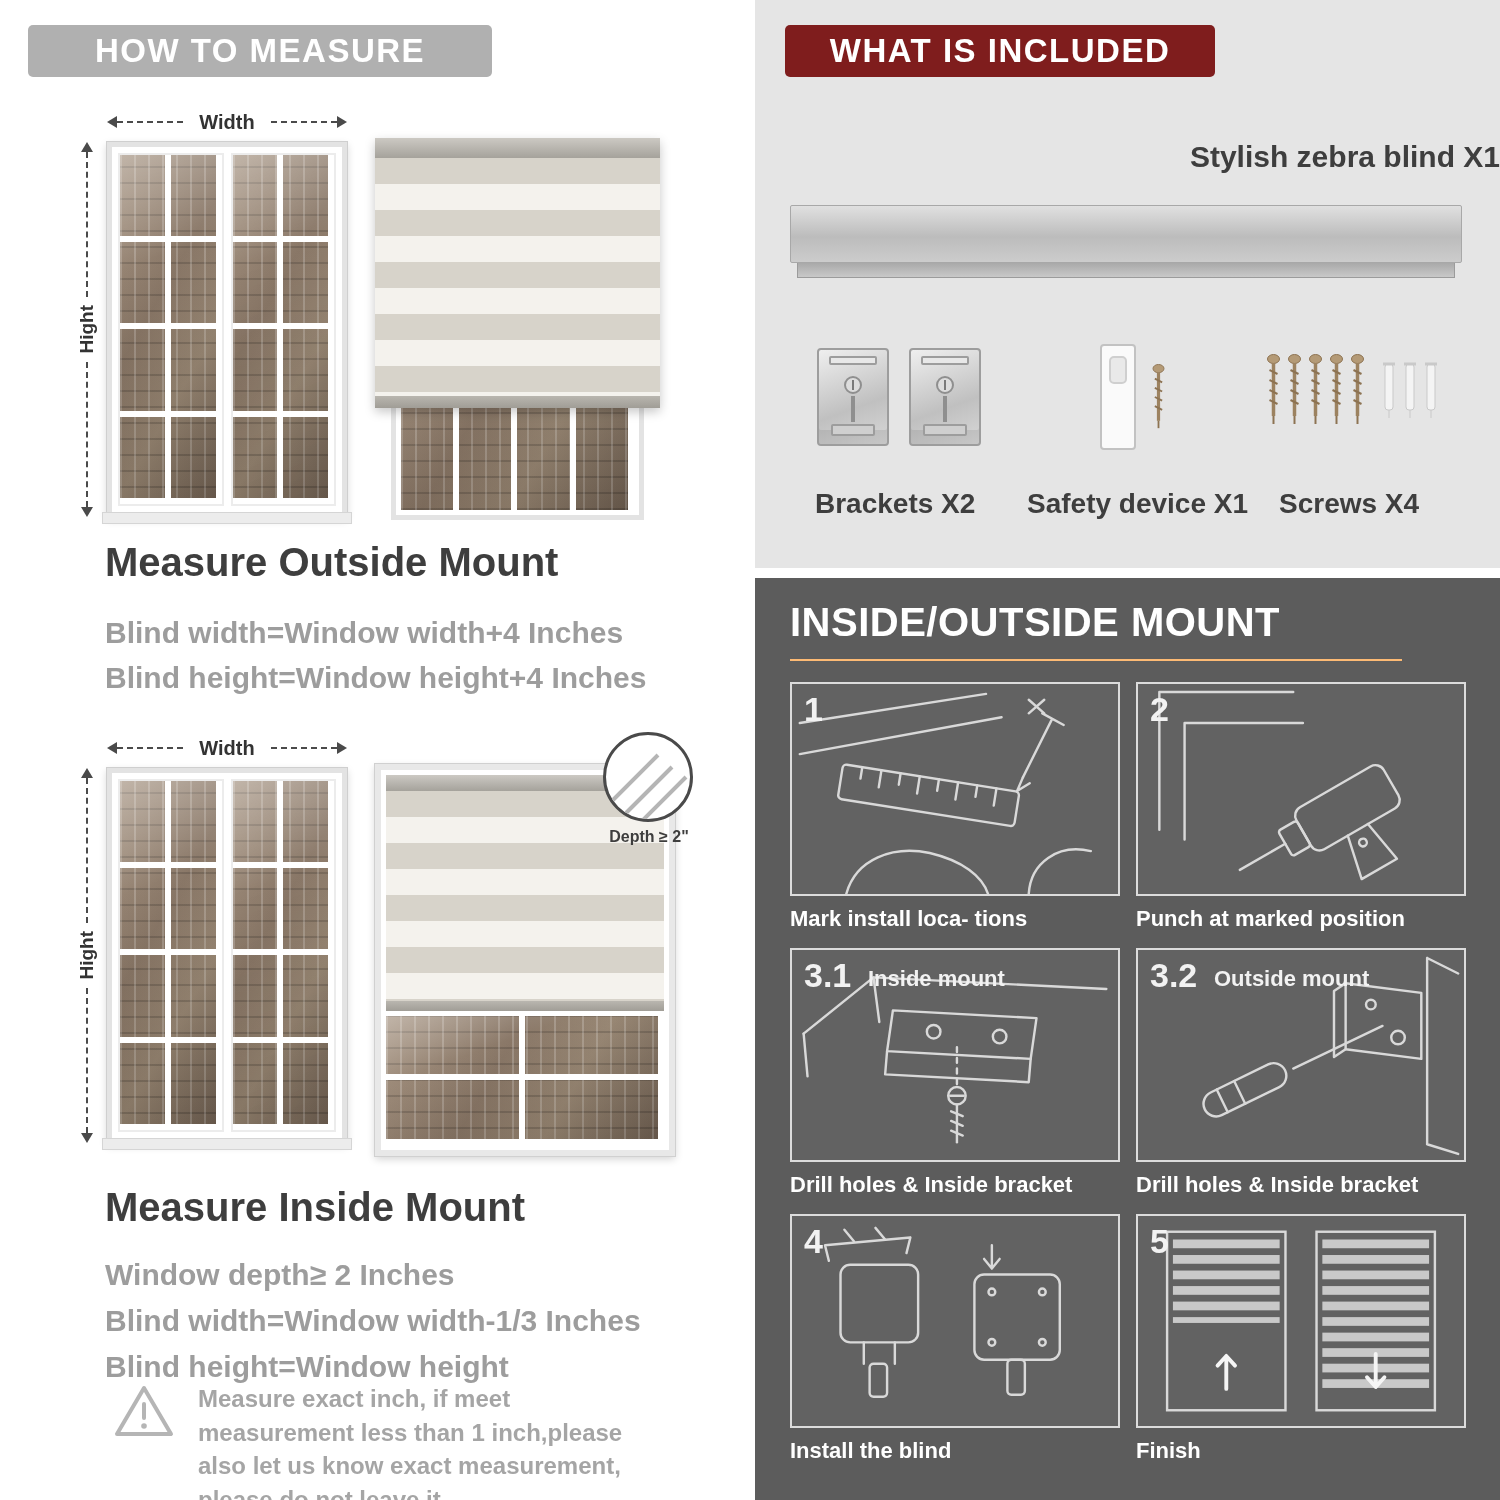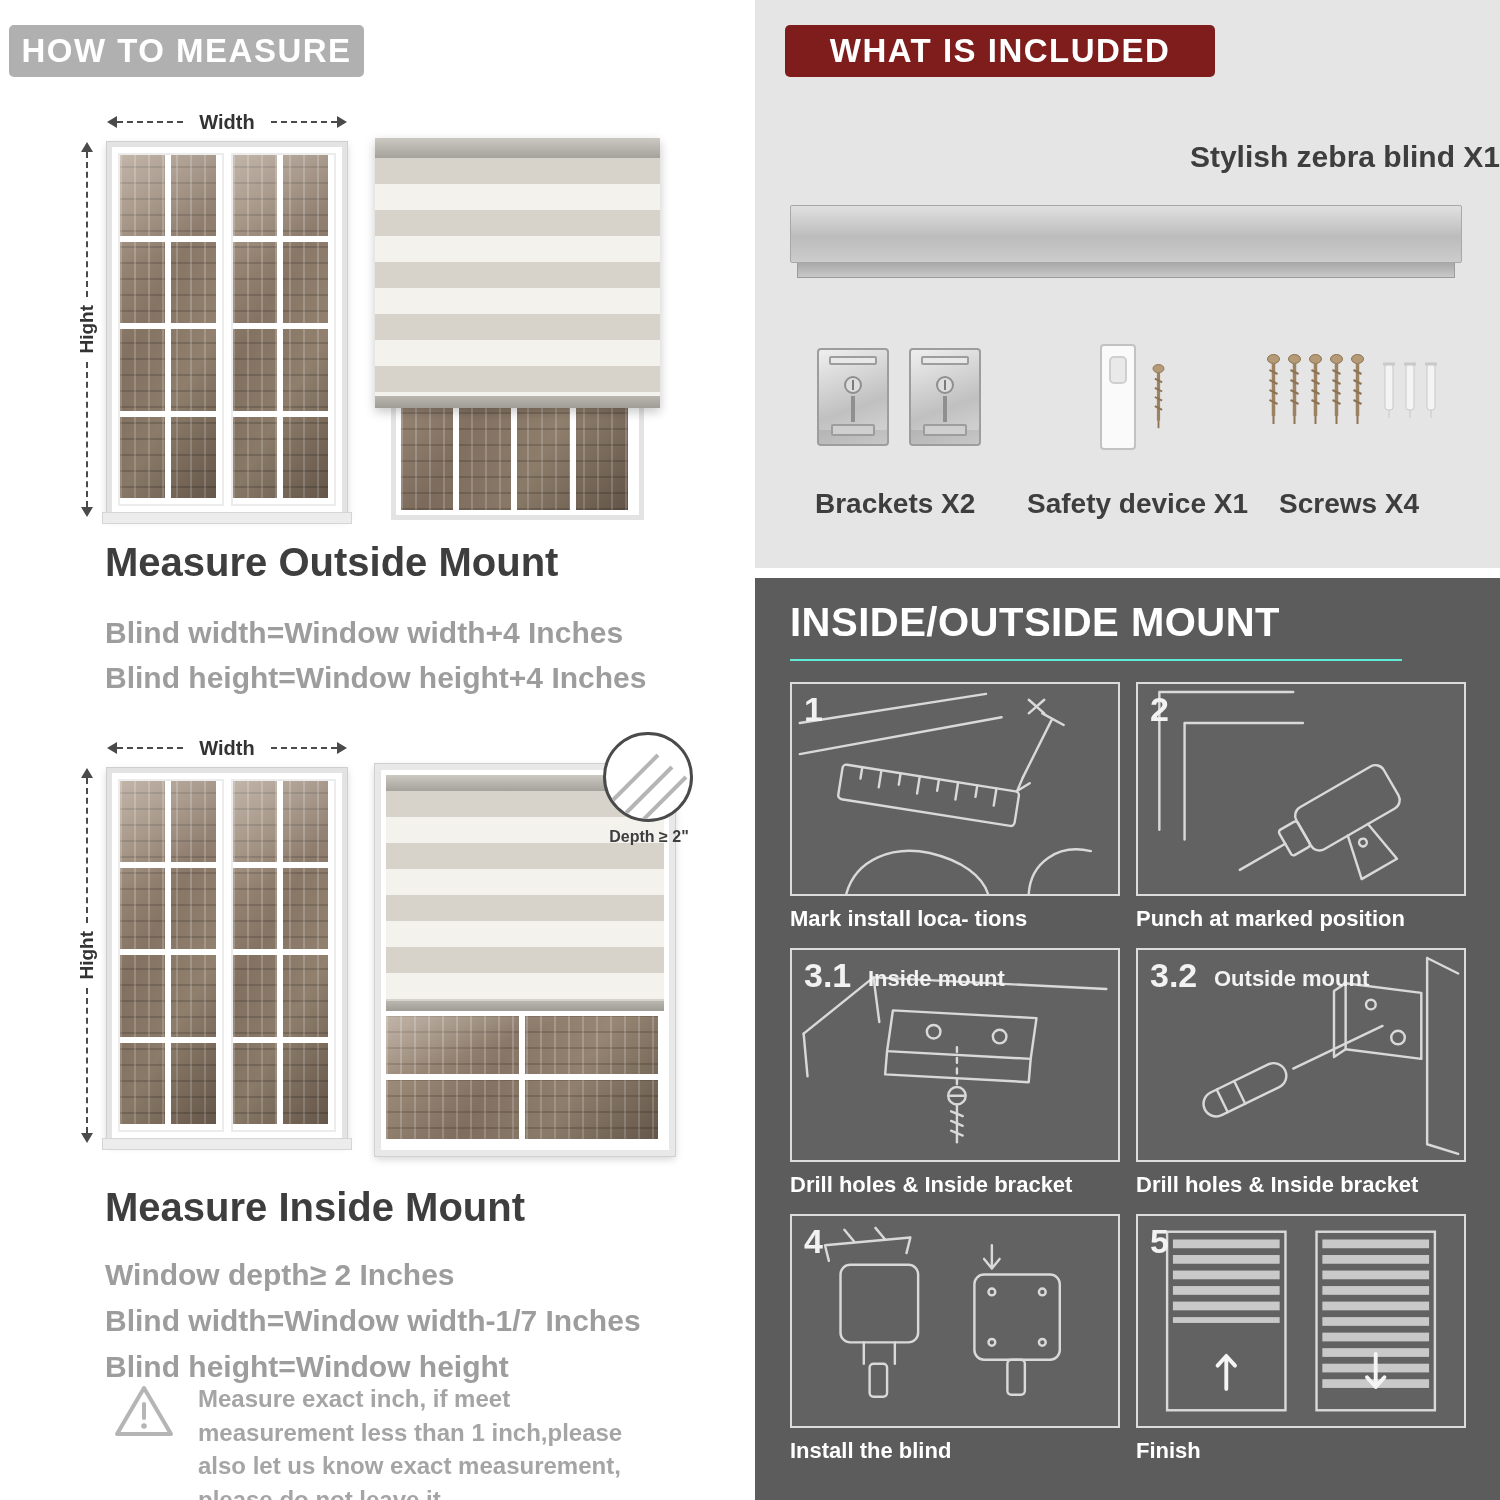--- a/index.html
+++ b/index.html
@@ -12,21 +12,21 @@
       linear-gradient(160deg, rgba(255,255,255,.35) 0%, rgba(255,255,255,.05) 30%, rgba(0,0,0,.12) 100%),
       repeating-linear-gradient(90deg, rgba(255,255,255,.20) 0 2px, rgba(0,0,0,0) 2px 14px),
       repeating-linear-gradient(0deg, rgba(0,0,0,.16) 0 2px, rgba(0,0,0,0) 2px 16px),
       linear-gradient(120deg, #a08d7a 0%, #83705f 40%, #95836f 65%, #6e5e50 100%);
     --zebra: repeating-linear-gradient(180deg, #d7d3ca 0 26px, #f4f2ed 26px 52px);
   }
 
   
   .banner{ position:absolute; display:flex; align-items:center; justify-content:center;
            color:#fff; font-weight:bold; font-size:33px; letter-spacing:1.5px; border-radius:5px; }
-  .banner-left{ left:9px; top:25px; width:355px; height:52px; background:#b0b0b0; }
+  .banner-left{ left:28px; top:25px; width:464px; height:52px; background:#b0b0b0; }
 
   .measure-title{ position:absolute; left:105px; font-size:40px; font-weight:bold; color:#3e3e3e; }
   .measure-line { position:absolute; left:105px; font-size:30px; font-weight:bold; color:#9d9d9d;margin-top:20px; }
 
   
   .fig{ position:absolute; left:75px; width:600px; }
   .fig-outside{ top:110px; height:420px; }
   .fig-inside { top:718px; height:450px; }
 
   
@@ -128,21 +128,21 @@
   .anchors{ margin-left:10px; display:flex; gap:7px; padding-top:6px; }
 
   .item-label{ position:absolute; top:488px; font-size:28px; font-weight:bold; color:#3e3e3e; }
   .label-brackets{ left:60px; }
   .label-safety{ left:272px; }
   .label-screws{ left:524px; }
 
   
   .mount{ position:absolute; left:755px; top:578px; width:745px; height:922px; background:#5c5c5c; }
   .mount-title{ position:absolute; left:35px; top:22px; width:612px; font-size:40px; font-weight:bold;
-                color:#fff; letter-spacing:.5px; padding-bottom:14px; border-bottom:2px solid #5eead4; }
+                color:#fff; letter-spacing:.5px; padding-bottom:14px; border-bottom:2px solid #fdba74; }
   .steps-grid{ position:absolute; left:35px; top:104px; width:676px; display:grid;
                grid-template-columns:1fr 1fr; column-gap:16px; row-gap:16px; }
   .panel{ position:relative; height:214px; border:2px solid #dcdcdc; background:#626262; overflow:hidden; }
   .panel svg{ display:block; width:100%; height:100%; }
   .step-num{ position:absolute; top:6px; left:12px; font-size:34px; font-weight:bold; color:#f2f2f2; }
   .inner-label{ position:absolute; top:16px; left:76px; font-size:22px; font-weight:bold; color:#f2f2f2; }
   .caption{ margin-top:10px; font-size:22px; font-weight:bold; color:#fff; }
 </style>
 </head>
 <body>
@@ -219,21 +219,21 @@
           <svg viewBox="0 0 84 84">
             <path d="M6 66 L52 20 M20 78 L66 32 M34 88 L80 42" stroke="#b5b5b5" stroke-width="4" fill="none"></path>
           </svg>
         </div>
         <div class="depth-label">Depth ≥ 2"</div>
       </div>
     </div>
 
     <h2 class="measure-title" style="top:1185px;">Measure Inside Mount</h2>
     <p class="measure-line" style="top:1238px;">Window depth≥ 2 Inches</p>
-    <p class="measure-line" style="top:1284px;">Blind width=Window width-1/7 Inches</p>
+    <p class="measure-line" style="top:1284px;">Blind width=Window width-1/3 Inches</p>
     <p class="measure-line" style="top:1330px;text-align:center;">Blind height=Window height</p>
 
     <div class="warning">
       <svg width="64" height="58" viewBox="0 0 64 58">
         <path d="M32 6 L59 52 H5 Z" fill="none" stroke="#b5b5b5" stroke-width="4" stroke-linejoin="round"></path>
         <path d="M32 22 V36" stroke="#b5b5b5" stroke-width="4" stroke-linecap="round"></path>
         <circle cx="32" cy="44" r="2.8" fill="#b5b5b5"></circle>
       </svg>
       <p class="warning-text">Measure exact inch, if meet measurement less than 1 inch,please also let us know exact measurement, please do not leave it</p>
     </div>

